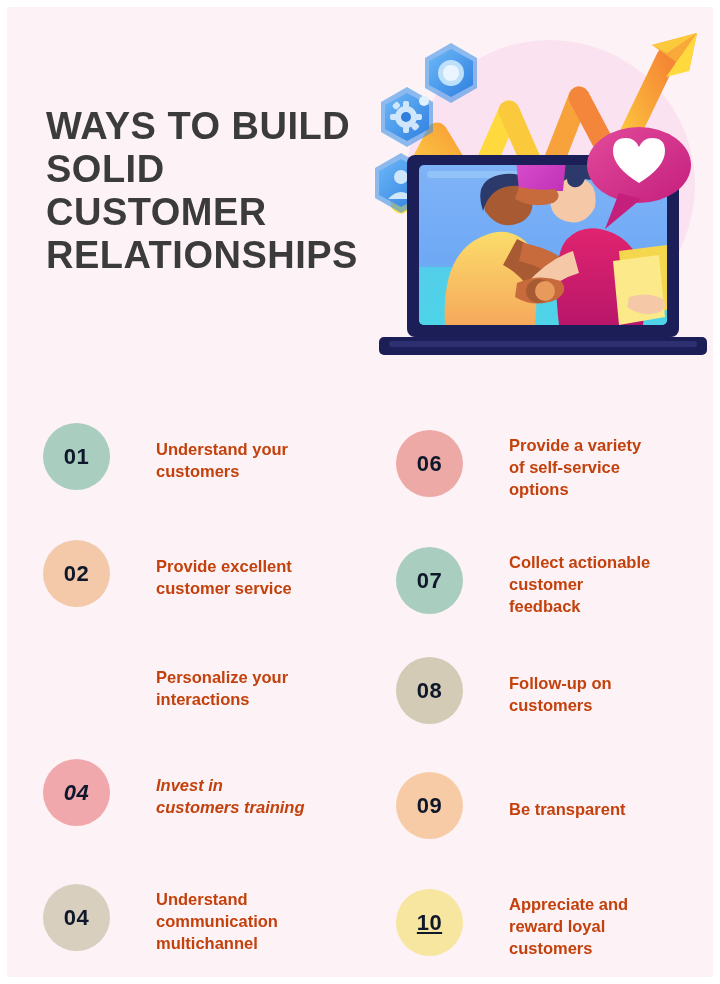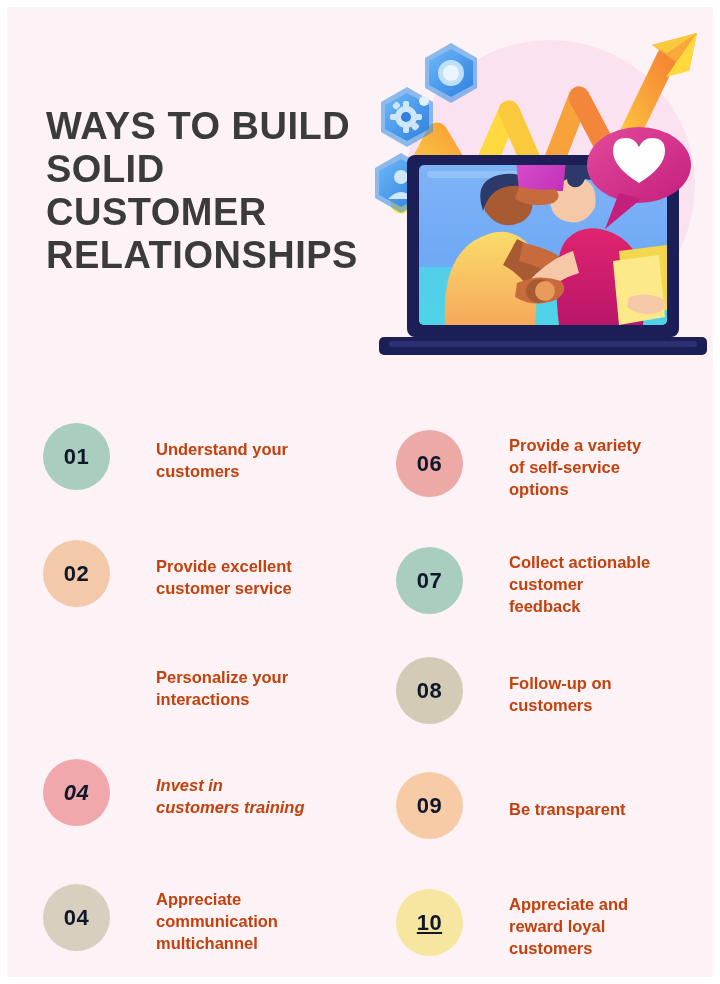--- a/index.html
+++ b/index.html
@@ -317,21 +317,21 @@
         <div class="badge" style="background: rgb(240, 168, 172);">04</div>
         <div class="item-text">
           <span class="ln">Invest in</span>
           <span class="ln">customers training</span>
         </div>
       </div>
 
       <div class="item">
         <div class="badge" style="background: rgb(217, 207, 190);">04</div>
         <div class="item-text">
-          <span class="ln">Appreciate</span>
+          <span class="ln">Understand</span>
           <span class="ln">communication</span>
           <span class="ln">multichannel</span>
         </div>
       </div>
 
     </div>
 
     <div class="col col-right">
 
       <div class="item">

